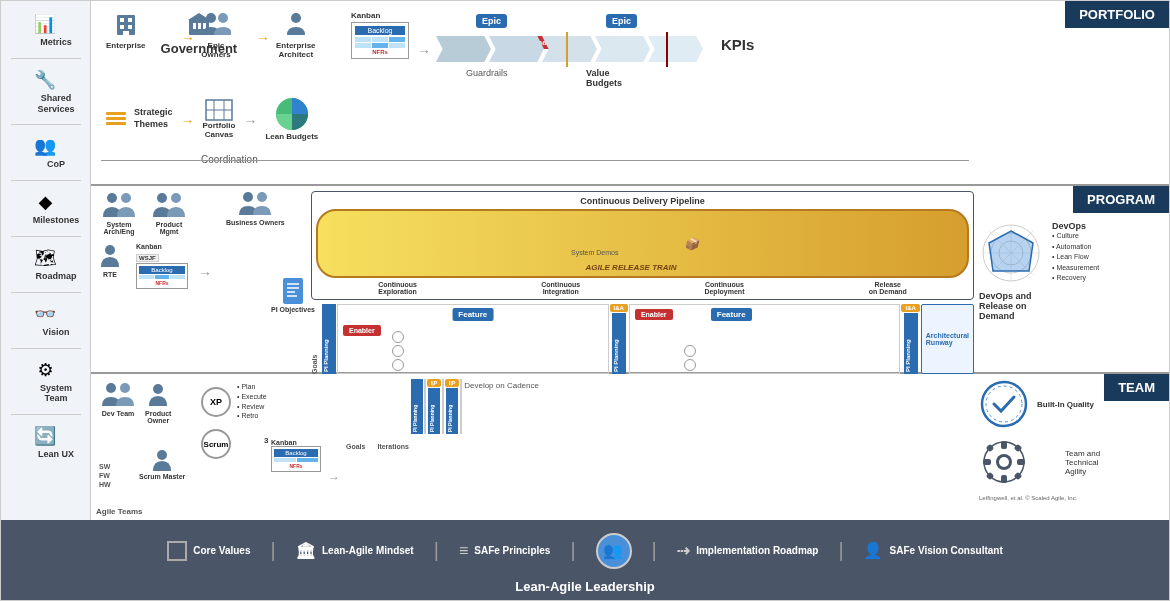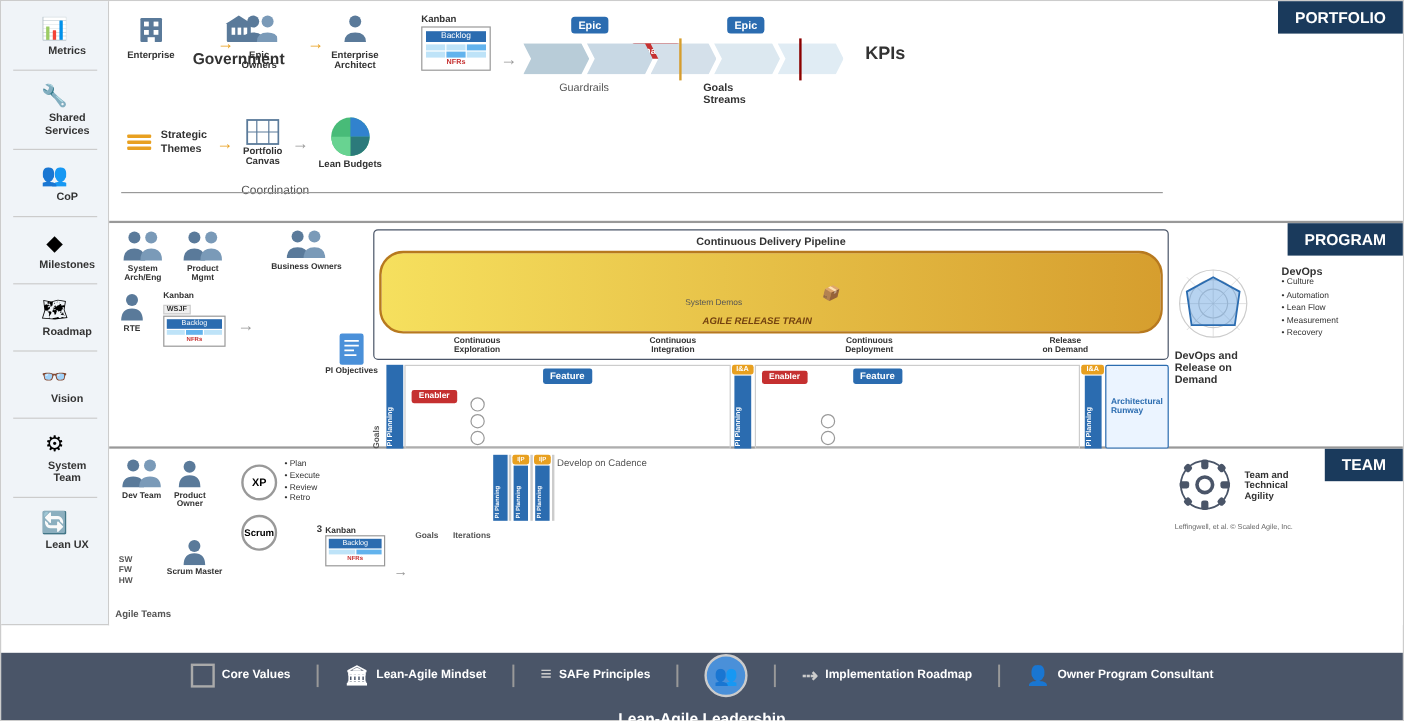--- a/index.html
+++ b/index.html
@@ -99,21 +99,21 @@
       height: 147px;
       background: #fff;
     }
 
     
     .bottom-bar {
       position: absolute;
       left: 0;
       bottom: 0;
       right: 0;
-      height: 56px;
+      height: 80px;
       background: #4a5568;
       display: flex;
       flex-direction: column;
       align-items: center;
       justify-content: center;
     }
 
     .bottom-icons-row {
       display: flex;
       align-items: center;
@@ -443,21 +443,21 @@
           <div style="background:#dce8f0; height:26px; width:55px; clip-path:polygon(0 0, 88% 0, 100% 50%, 88% 100%, 0 100%, 12% 50%); display:flex; align-items:center; justify-content:center; margin-right:-2px;"></div>
           <div style="background:#e0ecf4; height:26px; width:55px; clip-path:polygon(0 0, 88% 0, 100% 50%, 88% 100%, 0 100%, 12% 50%); display:flex; align-items:center; justify-content:center; margin-right:-2px;"></div>
         </div>
 
         <div style="position:absolute; top:18px; left:130px; width:2px; height:35px; background:#d69e2e;"></div>
         <div style="position:absolute; top:18px; left:230px; width:2px; height:35px; background:#8b0000;"></div>
 
         <div style="position:absolute; top:22px; left:285px; font-size:15px; font-weight:bold; color:#333;">KPIs</div>
 
         <div style="position:absolute; top:54px; left:30px; font-size:9px; color:#555;">Guardrails</div>
-        <div style="position:absolute; top:54px; left:150px; font-size:9px; font-weight:bold; color:#333;">Goals Streams</div>
+        <div style="position:absolute; top:54px; left:150px; font-size:9px; font-weight:bold; color:#333;">Value Budgets</div>
       </div>
 
       <div style="position:absolute; top:90px; left:5px; display:flex; align-items:center; gap:8px;">
 
         <div style="display:flex; flex-direction:column; gap:2px; width:20px;">
           <div style="height:3px; background:#e8a020; border-radius:1px;"></div>
           <div style="height:3px; background:#e8a020; border-radius:1px;"></div>
           <div style="height:3px; background:#e8a020; border-radius:1px;"></div>
         </div>
         <div style="font-size:9px; font-weight:600; color:#333; line-height:1.3;">Strategic<br>Themes</div>
@@ -632,21 +632,21 @@
           <div style="background:#2b6cb0; color:white; writing-mode:vertical-rl; transform:rotate(180deg); font-size:6px; padding:2px 1px; font-weight:bold; width:14px; flex:1;">PI Planning</div>
         </div>
 
         <div class="arch-runway" style="writing-mode:horizontal-tb; display:flex; align-items:center; font-size:7px; padding:2px 4px; max-width:80px;">Architectural<br>Runway</div>
       </div>
 
       <div style="position:absolute; top:58px; left:260px; font-size:7px; color:#555;">System Demos</div>
     </div>
 
     <div style="position:absolute; right:5px; top:35px; width:185px;">
-      <div style="display:flex; gap:24px; align-items:flex-start;">
+      <div style="display:flex; gap:8px; align-items:flex-start;">
 
         <svg width="65" height="65" viewBox="0 0 65 65" class="devops-spider">
           <circle cx="32" cy="32" r="28" fill="none" stroke="#ccc" stroke-width="1"></circle>
           <circle cx="32" cy="32" r="20" fill="none" stroke="#ccc" stroke-width="1"></circle>
           <circle cx="32" cy="32" r="12" fill="none" stroke="#ccc" stroke-width="1"></circle>
 
           <line x1="32" y1="4" x2="32" y2="60" stroke="#ccc" stroke-width="0.5"></line>
           <line x1="4" y1="32" x2="60" y2="32" stroke="#ccc" stroke-width="0.5"></line>
           <line x1="10" y1="10" x2="54" y2="54" stroke="#ccc" stroke-width="0.5"></line>
           <line x1="54" y1="10" x2="10" y2="54" stroke="#ccc" stroke-width="0.5"></line>
@@ -811,37 +811,46 @@
               <div class="iter-circle"></div>
             </div>
           </div>
         </div>
       </div>
 
       <div style="text-align:center; font-size:8px; color:#555; margin-top:2px;">Develop on Cadence</div>
     </div>
 
     <div style="position:absolute; right:5px; top:5px; width:185px; display:flex; flex-direction:column; gap:8px;">
+      <div style="display:flex; align-items:center; gap:8px;">
+
+        <svg width="50" height="50" viewBox="0 0 50 50">
+          <circle cx="25" cy="25" r="22" fill="none" stroke="#2b6cb0" stroke-width="2.5"></circle>
+          <path d="M15 25 L22 32 L35 18" stroke="#2b6cb0" stroke-width="3" fill="none" stroke-linecap="round"></path>
+          <circle cx="25" cy="25" r="18" fill="none" stroke="#4a90d9" stroke-width="1" stroke-dasharray="3,3"></circle>
+        </svg>
+        <div style="font-size:8px; font-weight:600; color:#333;">Built-In Quality</div>
+      </div>
       <div style="display:flex; align-items:center; gap:8px;">
 
         <svg width="50" height="50" viewBox="0 0 50 50">
           <circle cx="25" cy="25" r="20" fill="none" stroke="#4a5568" stroke-width="1.5"></circle>
 
           <circle cx="25" cy="25" r="8" fill="#4a5568"></circle>
           <circle cx="25" cy="25" r="5" fill="white"></circle>
           <rect x="22" y="4" width="6" height="8" rx="2" fill="#4a5568"></rect>
           <rect x="22" y="38" width="6" height="8" rx="2" fill="#4a5568"></rect>
           <rect x="4" y="22" width="8" height="6" rx="2" fill="#4a5568"></rect>
           <rect x="38" y="22" width="8" height="6" rx="2" fill="#4a5568"></rect>
           <rect x="8" y="8" width="6" height="6" rx="2" fill="#4a5568" transform="rotate(45 11 11)"></rect>
           <rect x="36" y="8" width="6" height="6" rx="2" fill="#4a5568" transform="rotate(45 39 11)"></rect>
           <rect x="8" y="36" width="6" height="6" rx="2" fill="#4a5568" transform="rotate(45 11 39)"></rect>
           <rect x="36" y="36" width="6" height="6" rx="2" fill="#4a5568" transform="rotate(45 39 39)"></rect>
         </svg>
-        <div style="font-size:8px; font-weight:700; color:#333;">Team and<br>Technical<br>Agility</div>
+        <div style="font-size:8px; font-weight:400; color:#333;margin-left:28px;">Team and<br>Technical<br>Agility</div>
       </div>
 
       <div style="font-size:6px; color:#666;">Leffingwell, et al. © Scaled Agile, Inc.</div>
     </div>
   </div>
 
   <div class="bottom-bar">
     <div class="bottom-icons-row">
 
       <div class="bottom-item">
@@ -874,20 +883,20 @@
 
       <div class="bottom-item">
         <span style="font-size:16px; color:#ccc;">⇢</span>
         <span>Implementation
 Roadmap</span>
       </div>
       <div class="bottom-separator">|</div>
 
       <div class="bottom-item">
         <span style="font-size:16px;">👤</span>
-        <span>Owner Program
+        <span>SAFe Vision
 Consultant</span>
       </div>
     </div>
     <div class="bottom-title">Lean-Agile Leadership</div>
   </div>
 
 </div>
 
 </body></html>

